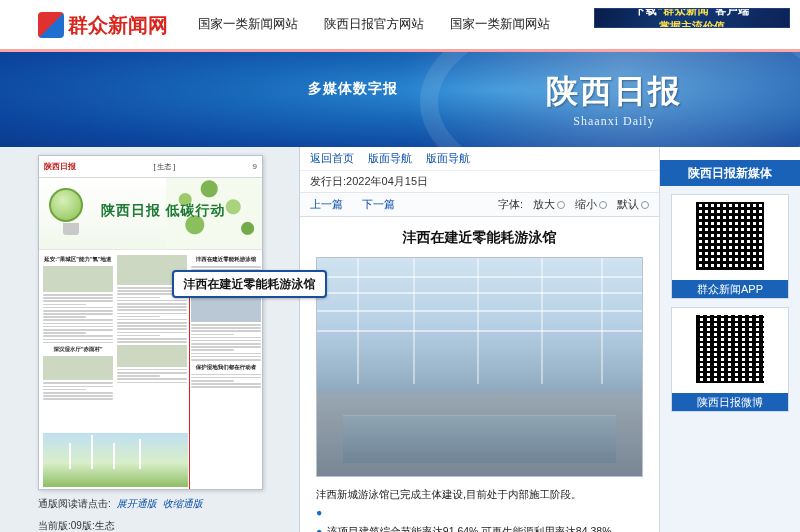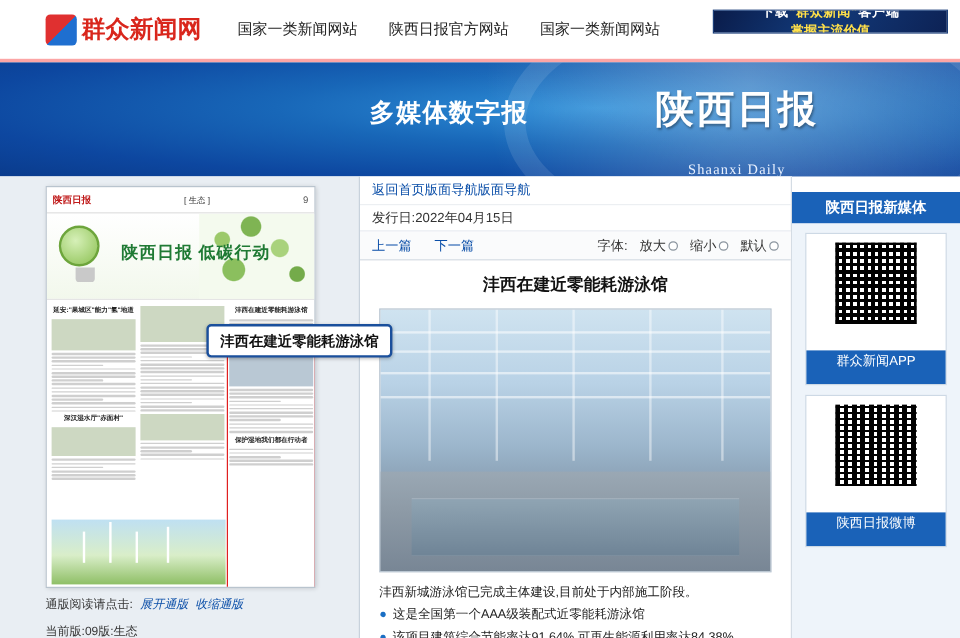--- a/index.html
+++ b/index.html
@@ -57,35 +57,35 @@
     background:
       radial-gradient(circle at 78% 20%, rgba(255,255,255,0.25) 0%, rgba(255,255,255,0) 35%),
       linear-gradient(200deg, rgba(255,255,255,0.10) 0%, rgba(255,255,255,0) 45%);
   }
   .banner-curve {
     position:absolute; right:-40px; top:-60px; width:420px; height:220px;
     border-radius:50%; border:18px solid rgba(255,255,255,0.10);
   }
   .banner-title {
     position:absolute; left:308px; top:28px;
-    color:#ffffff; font-size:21px; font-weight:bold;
+    color:#ffffff; font-size:14px; font-weight:bold;
     letter-spacing:1px; z-index:3;
     font-family:"Liberation Serif", serif;
   }
   .banner-brand {
     position:absolute; right:118px; top:18px; z-index:3; text-align:center;
   }
   .banner-brand .cn {
     font-size:32px; font-weight:bold; color:#ffffff;
     font-family:"Liberation Serif", serif;
     text-shadow:1px 1px 2px rgba(0,0,0,0.35);
     letter-spacing:2px;
   }
   .banner-brand .en {
-    font-size:12px; color:#e8f1ff; letter-spacing:1px; margin-top:20px;
+    font-size:12px; color:#e8f1ff; letter-spacing:1px; margin-top:0;
     font-family:"Liberation Serif", serif;
   }
 
   
   .paper-pane {
     position:absolute; left:0; top:147px; width:300px; height:385px;
     background:#e9eef3; border-right:1px solid #c8d2dc;
   }
   .paper-sheet {
     position:absolute; left:38px; top:8px; width:225px; height:335px;
@@ -175,21 +175,21 @@
     font-size:12px; font-weight:bold; color:#111; z-index:6;
     box-shadow:0 1px 3px rgba(0,0,0,0.25);
   }
 
   
   .center {
     position:absolute; left:300px; top:147px; width:360px; height:385px;
     background:#ffffff; border-right:1px solid #d4dce4;
   }
   .c-nav {
-    height:24px; display:flex; align-items:center; 
+    height:24px; display:flex; align-items:center; gap:14px;
     padding:0 10px; font-size:11px; color:#0a4ea8; border-bottom:1px solid #eceff2;
   }
   .c-nav a { color:#0a4ea8; text-decoration:none; cursor:pointer; }
   .c-date {
     height:22px; display:flex; align-items:center; padding:0 10px;
     font-size:11px; color:#333; border-bottom:1px solid #e3e8ee;
   }
   .c-toolbar {
     height:24px; display:flex; align-items:center; padding:0 10px;
     font-size:11px; color:#333; border-bottom:1px solid #d6dde4;
@@ -258,21 +258,21 @@
     background-image:
       repeating-linear-gradient(0deg,#000 0 2px, #fff 2px 5px),
       repeating-linear-gradient(90deg,#000 0 4px, #fff 4px 7px);
   }
   .qr.v3 {
     background-image:
       repeating-linear-gradient(0deg,#000 0 4px, #fff 4px 7px),
       repeating-linear-gradient(90deg,#000 0 3px, #fff 3px 6px);
   }
   .qr-label {
-    margin-top:20px; height:28px; line-height:18px;
+    margin-top:8px; height:18px; line-height:18px;
     background:#1a62b8; color:#fff; font-size:11px;
   }
 </style>
 </head>
 <body>
 
 <div class="page">
 
   <div class="topbar">
     <div class="logo-wrap">
@@ -483,21 +483,20 @@
       <span class="beam" style="left:224px"></span>
       <span class="beam" style="left:284px"></span>
       <span class="floor"></span>
       <span class="pool"></span>
     </div>
 
     <div class="art-text">
       <div>沣西新城游泳馆已完成主体建设,目前处于内部施工阶段。</div>
       <div class="bullet">
         <span class="dot">●</span>
-        <span>这是全国第一个AAA级装配式近零能耗游泳馆</span>
       </div>
       <div class="bullet">
         <span class="dot">●</span>
         <span>该项目建筑综合节能率达91.64%,可再生能源利用率达84.38%</span>
       </div>
     </div>
   </div>
 
   <div class="right">
     <div class="r-head">陕西日报新媒体</div>

